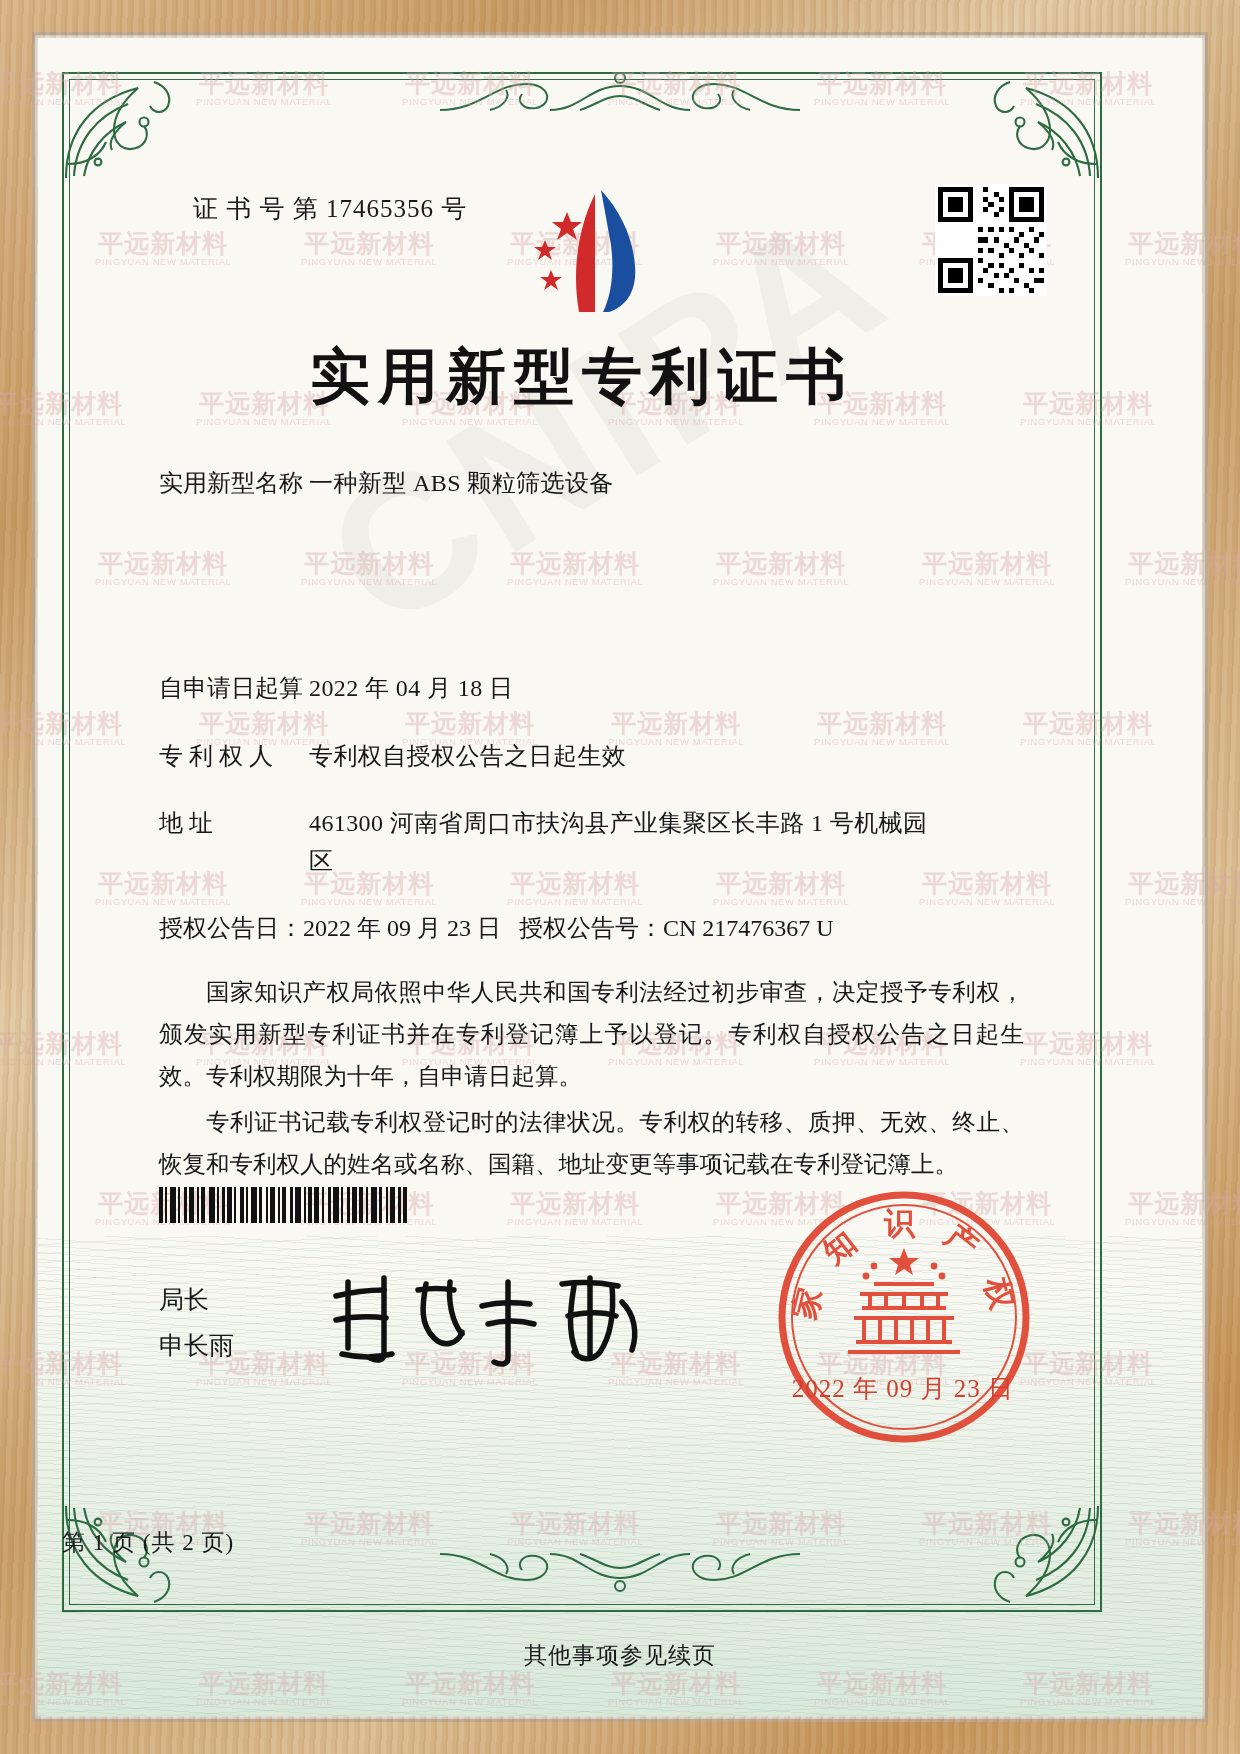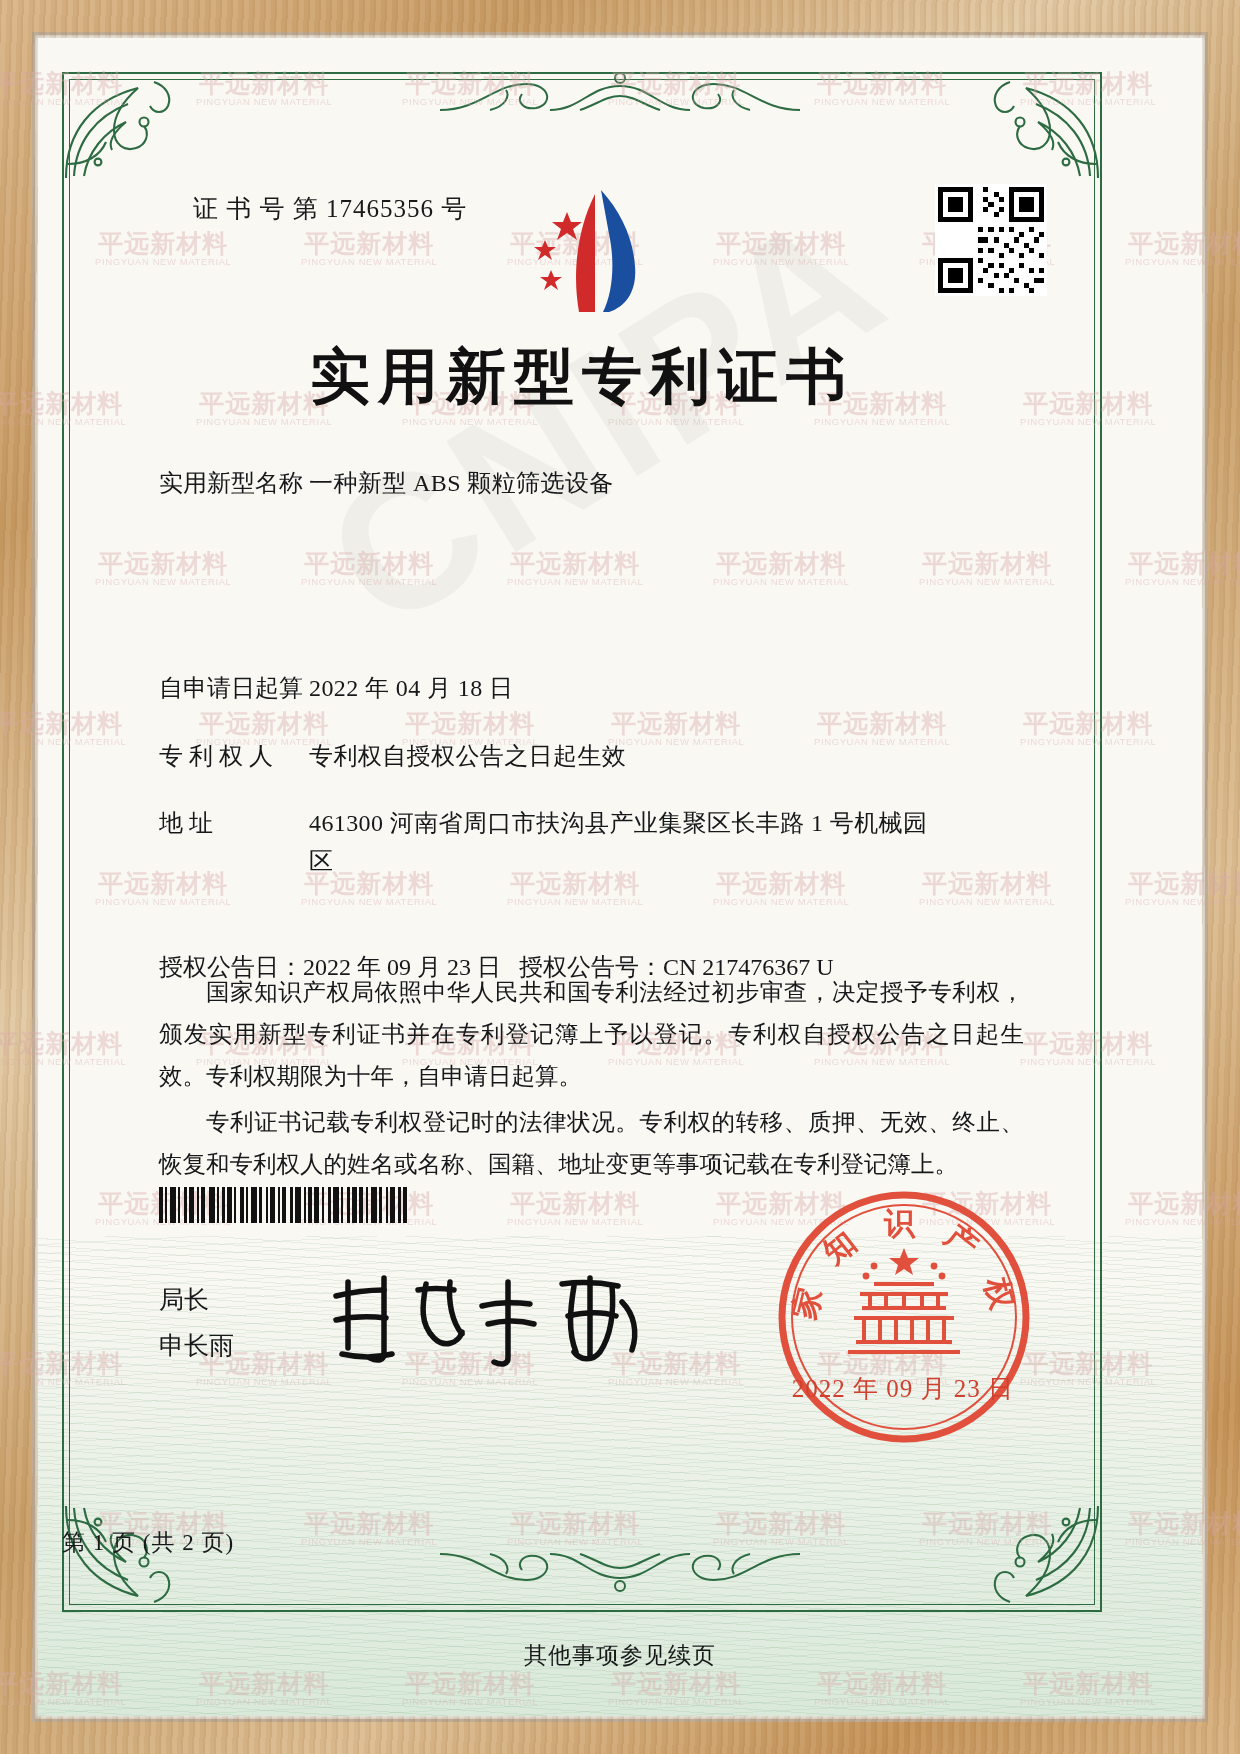--- a/index.html
+++ b/index.html
@@ -200,21 +200,21 @@
     margin-top: 6px;
   }
 
   #field-pub {
     position: absolute;
     left: 97px;
     width: 880px;
     font-size: 24px;
     color: #16181a;
   }
-  #field-pub .pub-left { display: inline-block; width: 360px; margin-top: 39px; }
+  #field-pub .pub-left { display: inline-block; width: 360px; }
   #field-pub .pub-right { display: inline-block; }
 
   .para {
     position: absolute;
     left: 97px;
     width: 865px;
     font-size: 23.5px;
     line-height: 1.78;
     color: #16181a;
     text-align: justify;

